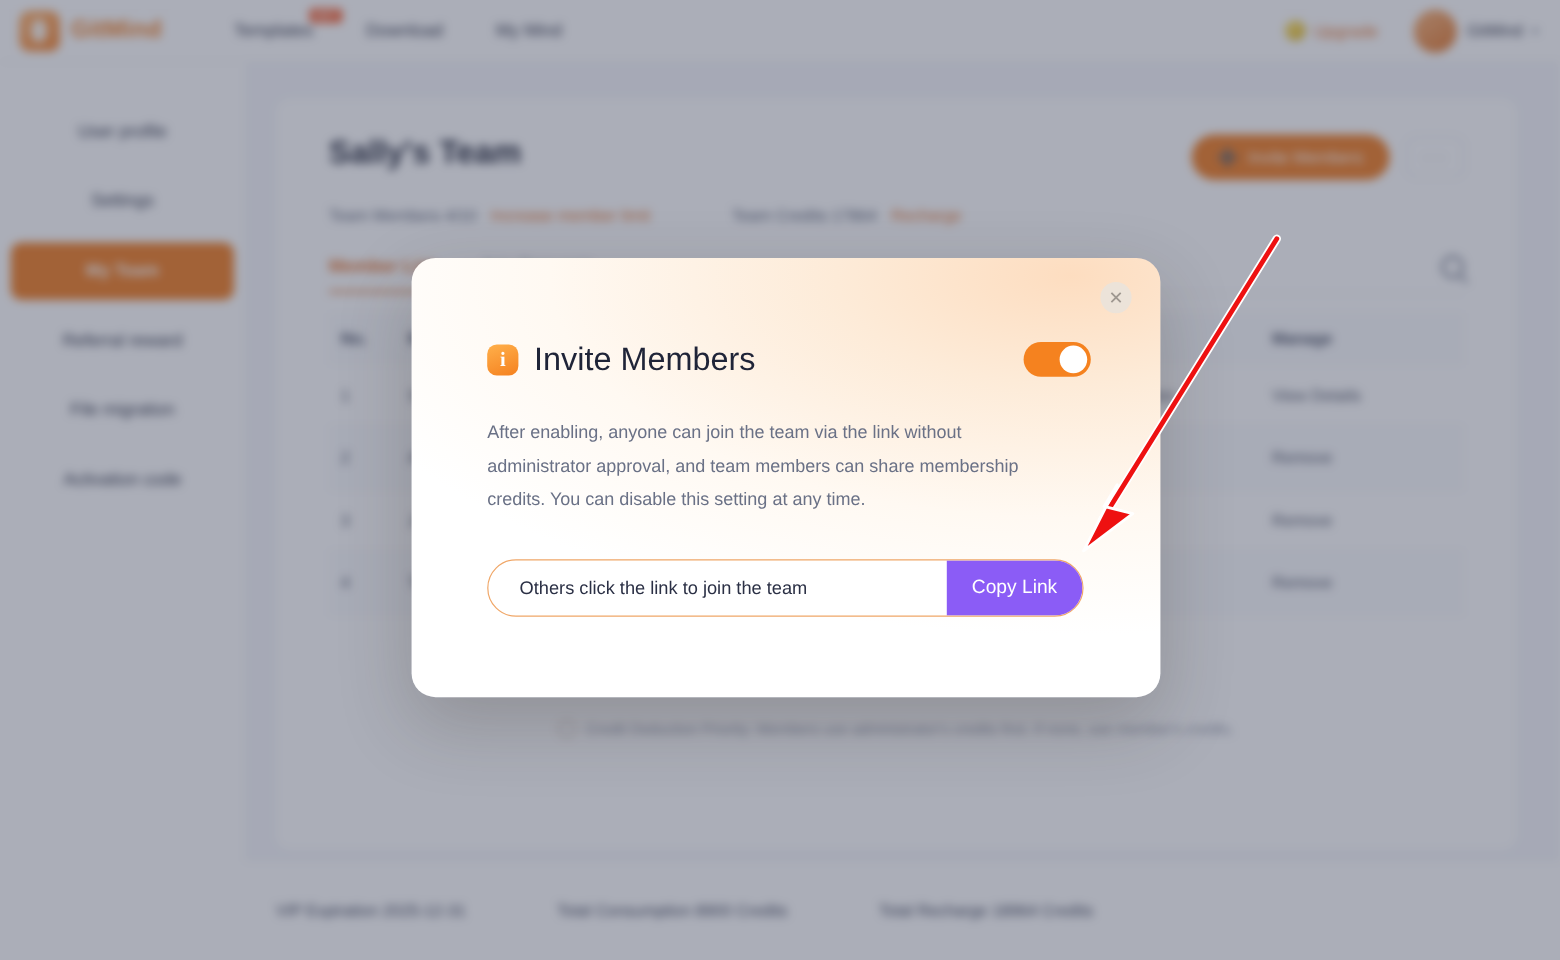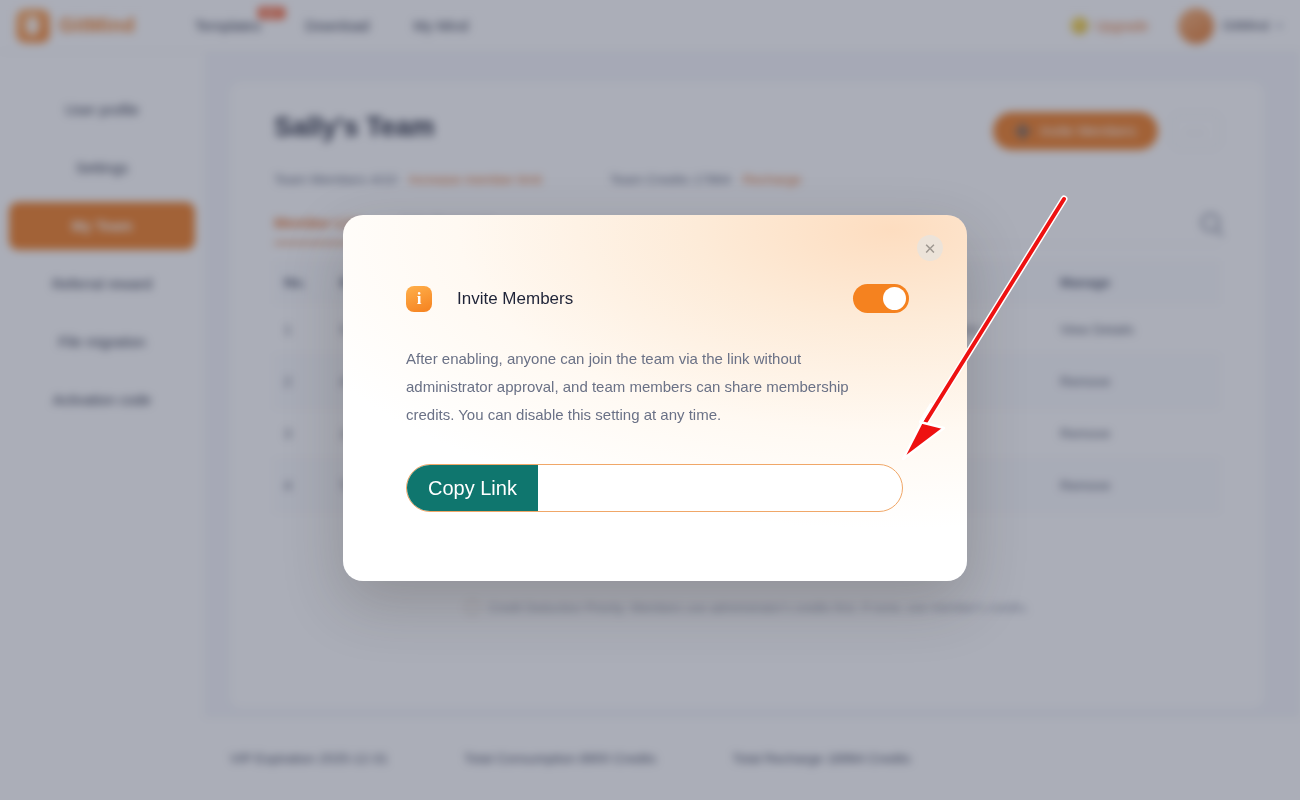--- a/index.html
+++ b/index.html
@@ -196,21 +196,21 @@
     margin: 69px 0 0 63px; padding-right: 58px;
   }
   .info-ico {
     width: 26px; height: 26px; border-radius: 8px;
     background: linear-gradient(160deg,#ffb04b,#f5811f);
     color: #ffffff; font-weight: bold; font-size: 17px;
     display: flex; align-items: center; justify-content: center;
     font-family: "Liberation Serif", serif;
   }
   .m-title {
-    margin-left: 25px; font-size: 17px; color: #1f2438; font-weight: normal;
+    margin-left: 13px; font-size: 27px; color: #1f2438; font-weight: normal;
   }
   .toggle {
     margin-left: auto; width: 56px; height: 29px; border-radius: 16px;
     background: #f5821f; position: relative;
   }
   .toggle .knob {
     position: absolute; right: 3px; top: 3px;
     width: 23px; height: 23px; border-radius: 50%; background: #ffffff;
   }
   .m-body {
@@ -222,21 +222,21 @@
     border: 1.5px solid #f0a768; border-radius: 26px;
     background: #ffffff; display: flex; align-items: center; overflow: hidden;
   }
   .m-input {
     flex: 1; height: 100%; border: none; outline: none; background: transparent;
     padding-left: 26px; font-size: 15.2px; color: #2b3045;
     font-family: "Liberation Sans", sans-serif;
   }
   .m-copy {
     height: 100%; padding: 0 21px; border: none; cursor: pointer;
-    background: #0f766e; color: #ffffff; font-size: 20px;
+    background: #8b5cf6; color: #ffffff; font-size: 16px;
     display: flex; align-items: center;
     font-family: "Liberation Sans", sans-serif;
   }
 
   
   .arrow-svg { position: absolute; inset: 0; pointer-events: none; }
 </style>
 </head>
 <body>
 
@@ -385,20 +385,21 @@
       <div class="info-ico">i</div>
       <div class="m-title">Invite Members</div>
       <div class="toggle">
         <div class="knob"></div>
       </div>
     </div>
 
     <div class="m-body">After enabling, anyone can join the team via the link without administrator approval, and team members can share membership credits. You can disable this setting at any time.</div>
 
     <div class="m-input-row">
+      <input class="m-input" type="text" value="Others click the link to join the team" style="">
       <button class="m-copy">Copy Link</button>
     </div>
   </div>
 
   <svg class="arrow-svg" width="1300" height="800" viewBox="0 0 1300 800">
     <g>
       <path d="M1064 199 L918 434" stroke="#ffffff" stroke-width="7" stroke-linecap="round" fill="none"></path>
       <path d="M1064 199 L918 434" stroke="#ee1111" stroke-width="4" stroke-linecap="round" fill="none"></path>
       <path d="M903 459 L944 428 L920 422 L931 404 Z" fill="#ee1111" stroke="#ffffff" stroke-width="2.4" stroke-linejoin="round"></path>
     </g>

